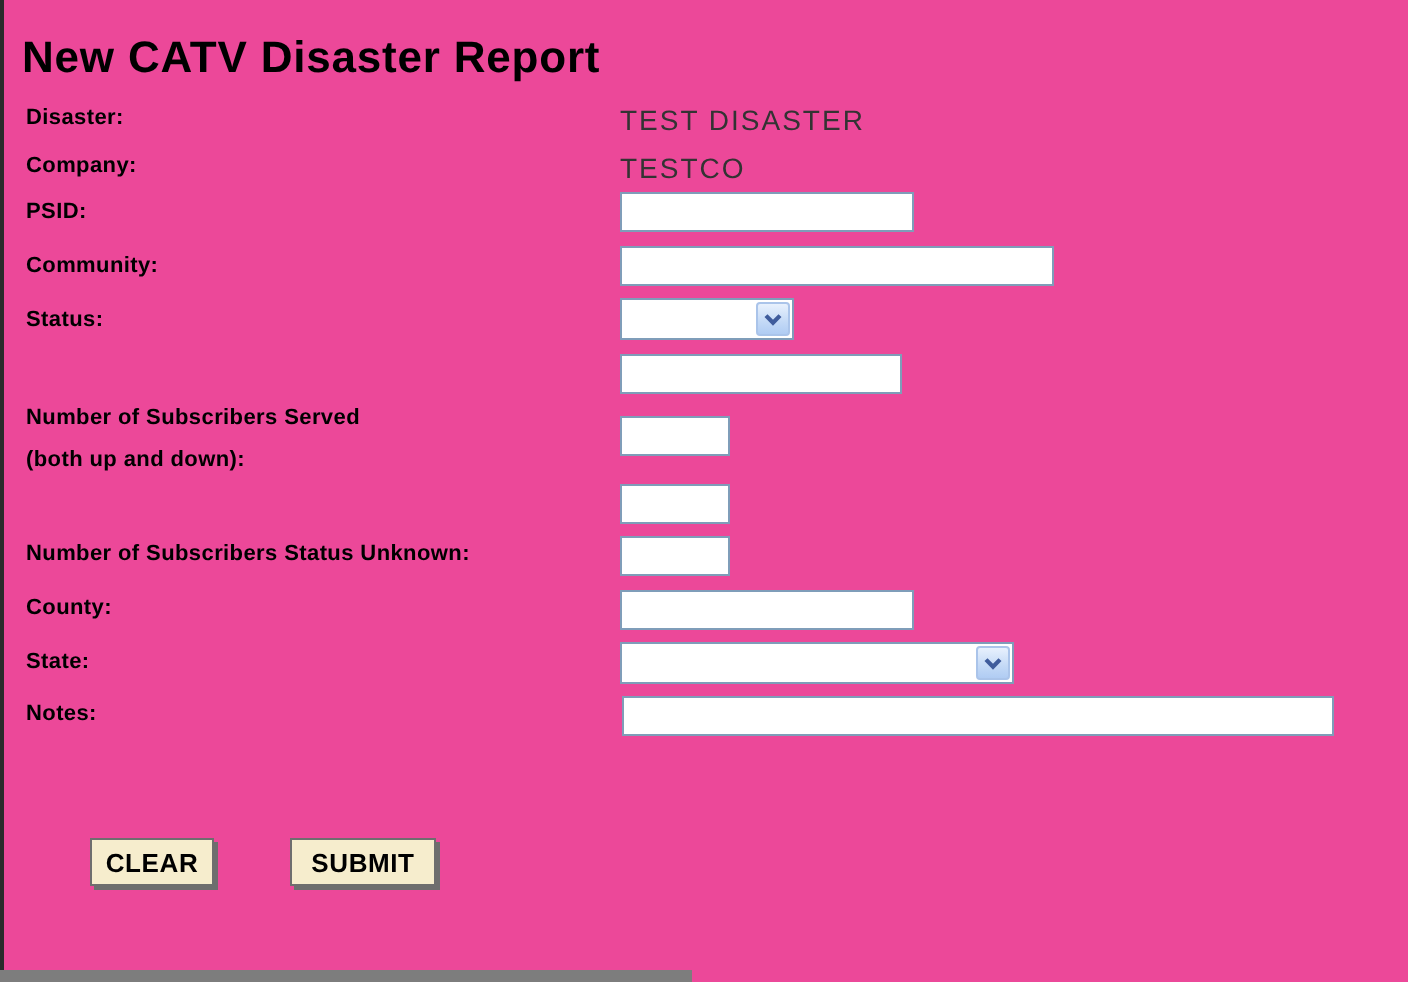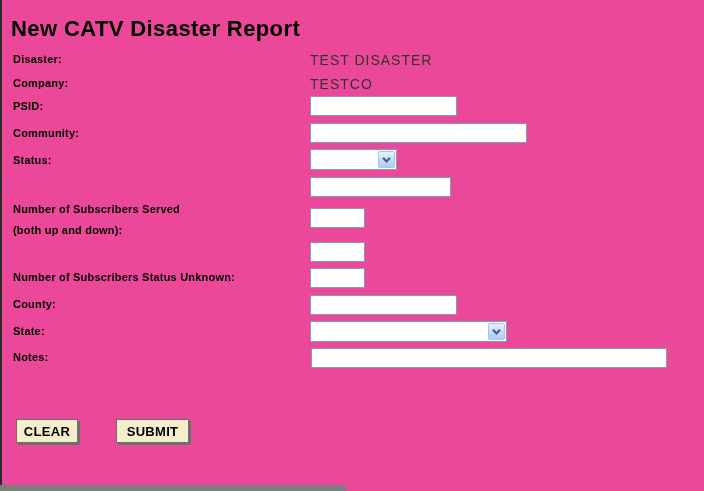--- a/index.html
+++ b/index.html
@@ -97,20 +97,21 @@
     box-sizing: border-box;
     background: #f6edcd;
     border: 1px solid #6e6e6e;
     box-shadow: 2px 2px 0 #6e6e6e;
     font: bold 13px "Liberation Sans", sans-serif;
     color: #000;
     letter-spacing: 0.3px;
     text-align: center;
     padding: 0;
     cursor: pointer;
+    margin-left: 29px;
   }
   .btn-clear  { left: 16px;  width: 62px; }
   .btn-submit { left: 116px; width: 73px; }
 </style>
 </head>
 <body>
 
 <div class="page">
 
   <div class="left-edge"></div>

